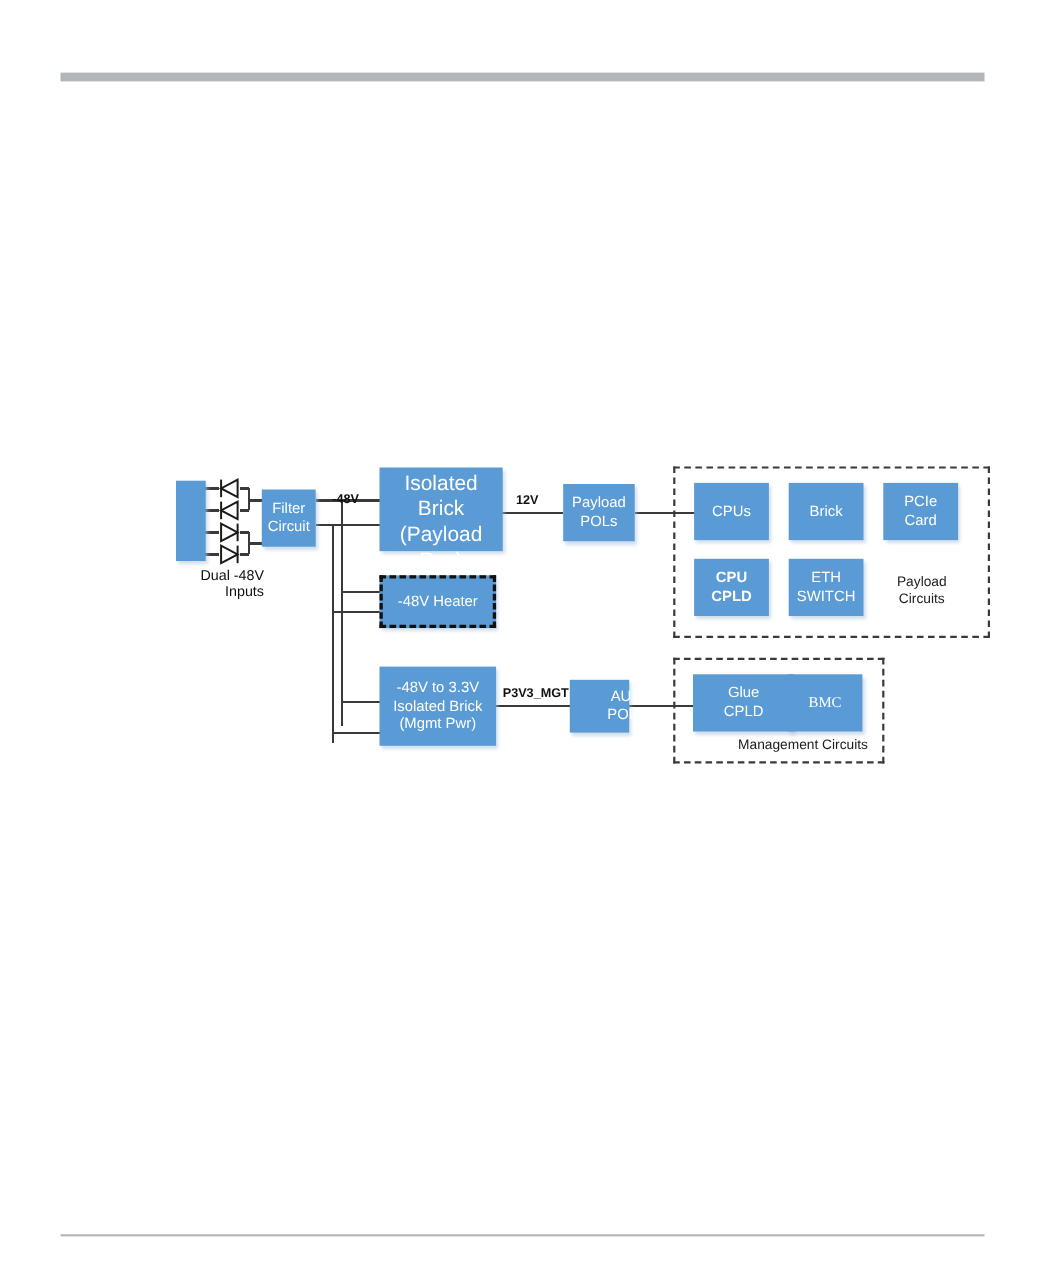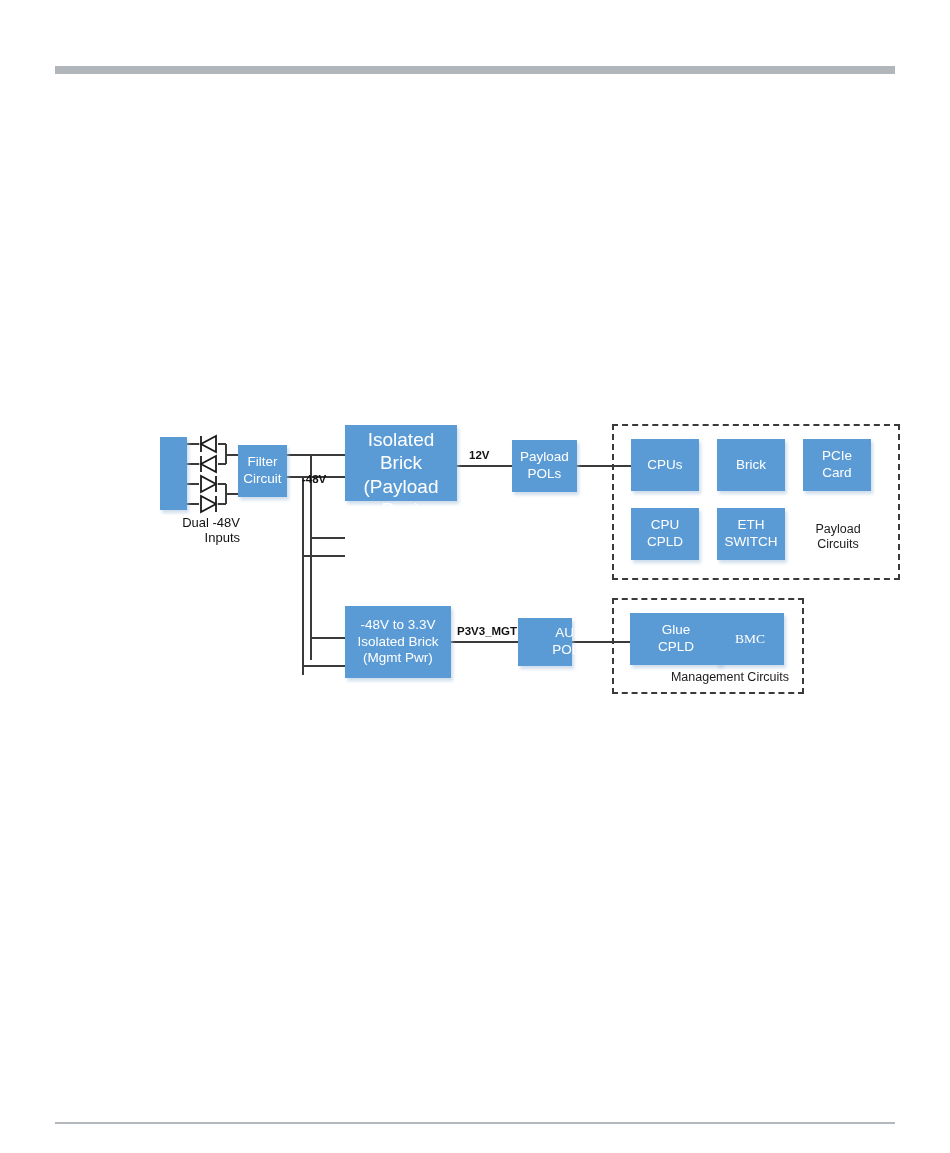--- a/index.html
+++ b/index.html
@@ -189,20 +189,25 @@
   </div>
 
   <div class="blk" style="left:345px; top:425px; width:112px; height:76px; font-size:19px;">
     <span class="tx">
       <span>-48V to 12V</span><br>
       <span>Isolated Brick</span><br>
       <span>(Payload Pwr)</span>
     </span>
   </div>
 
+  <div class="blk dashed" style="left:345px; top:523px; width:106px; height:48px; font-size:13.5px;">
+    <span class="tx">
+      <span>-48V Heater</span>
+    </span>
+  </div>
 
   <div class="blk" style="left:345px; top:606px; width:106px; height:72px; font-size:13.5px;">
     <span class="tx">
       <span>-48V to 3.3V</span><br>
       <span>Isolated Brick</span><br>
       <span>(Mgmt Pwr)</span>
     </span>
   </div>
 
   <div class="blk" style="left:512px; top:440px; width:65px; height:52px; font-size:13.5px;">
@@ -212,21 +217,21 @@
     </span>
   </div>
 
   <div class="blk" style="left:518px; top:618px; width:54px; height:48px; font-size:13.5px;padding-left:48px;">
     <span class="tx">
       <span>AUX</span><br>
       <span>POLs</span>
     </span>
   </div>
 
-  <div class="wlabel" style="left:302px; top:448px;margin-top:25px;">-48V</div>
+  <div class="wlabel" style="left:302px; top:448px;">-48V</div>
   <div class="wlabel" style="left:469px; top:449px;">12V</div>
   <div class="wlabel" style="left:457px; top:625px;">P3V3_MGT</div>
 
   <div class="group" style="left:612px; top:424px; width:284px; height:152px;"></div>
 
   <div class="blk" style="left:631px; top:439px; width:68px; height:52px; font-size:13.5px;">
     <span class="tx">
       <span>CPUs</span>
     </span>
   </div>
@@ -234,21 +239,21 @@
     <span class="tx">
       <span>Brick</span>
     </span>
   </div>
   <div class="blk" style="left:803px; top:439px; width:68px; height:52px; font-size:13.5px;">
     <span class="tx">
       <span>PCIe</span><br>
       <span>Card</span>
     </span>
   </div>
-  <div class="blk" style="left:631px; top:508px; width:68px; height:52px; font-size:13.5px;">
+  <div class="blk" style="left:631px; top:508px; width:68px; height:52px; font-size:13.5px;font-weight:bold;">
     <span class="tx">
       <span>CPU</span><br>
       <span>CPLD</span>
     </span>
   </div>
   <div class="blk" style="left:717px; top:508px; width:68px; height:52px; font-size:13.5px;">
     <span class="tx">
       <span>ETH</span><br>
       <span>SWITCH</span>
     </span>

